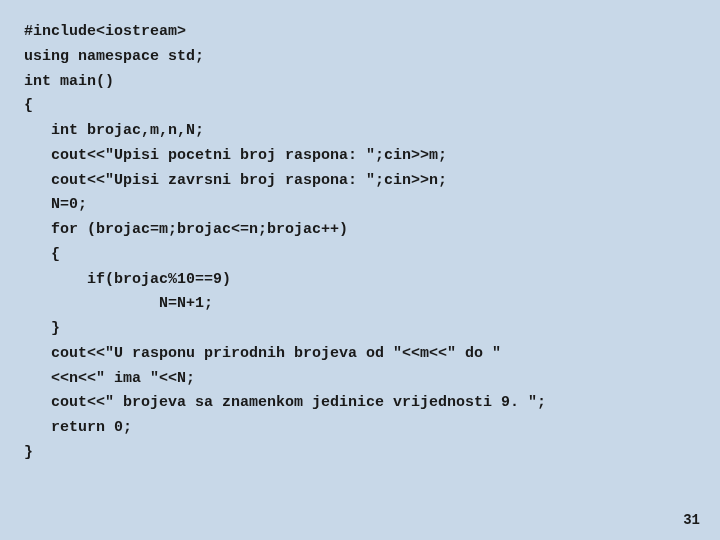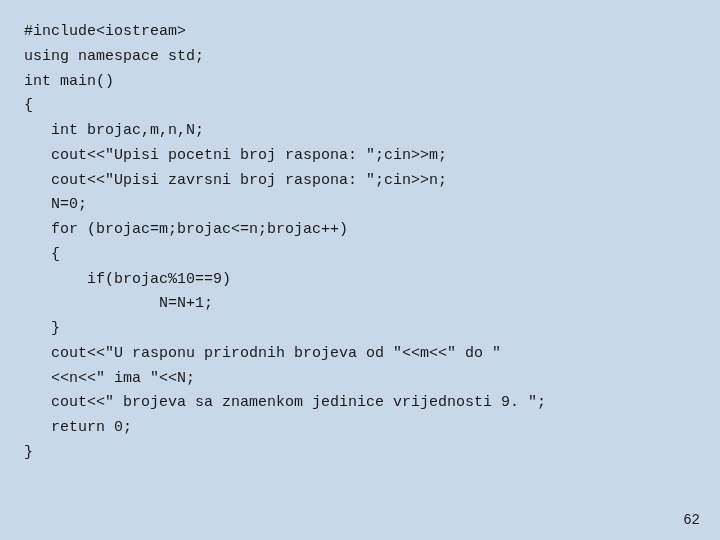--- a/index.html
+++ b/index.html
@@ -1,18 +1,19 @@
 <!DOCTYPE html>
 <html><head>
   <meta charset="utf-8">
   <style>
     * {
       margin: 0;
       padding: 0;
       box-sizing: border-box;
+      font-weight: bold;
     }
 
     body {
       width: 720px;
       height: 540px;
       background-color: #c8d8e8;
       font-family: 'Courier New', Courier, monospace;
       position: relative;
       overflow: hidden;
     }
@@ -54,14 +55,14 @@
    for (brojac=m;brojac&lt;=n;brojac++)
    {
        if(brojac%10==9)
                N=N+1;
    }
    cout&lt;&lt;"U rasponu prirodnih brojeva od "&lt;&lt;m&lt;&lt;" do "
    &lt;&lt;n&lt;&lt;" ima "&lt;&lt;N;
    cout&lt;&lt;" brojeva sa znamenkom jedinice vrijednosti 9. ";
    return 0;
 }</div>
-  <div class="page-number">62</div>
+  <div class="page-number">31</div>
 </div>
 
 </body></html>

